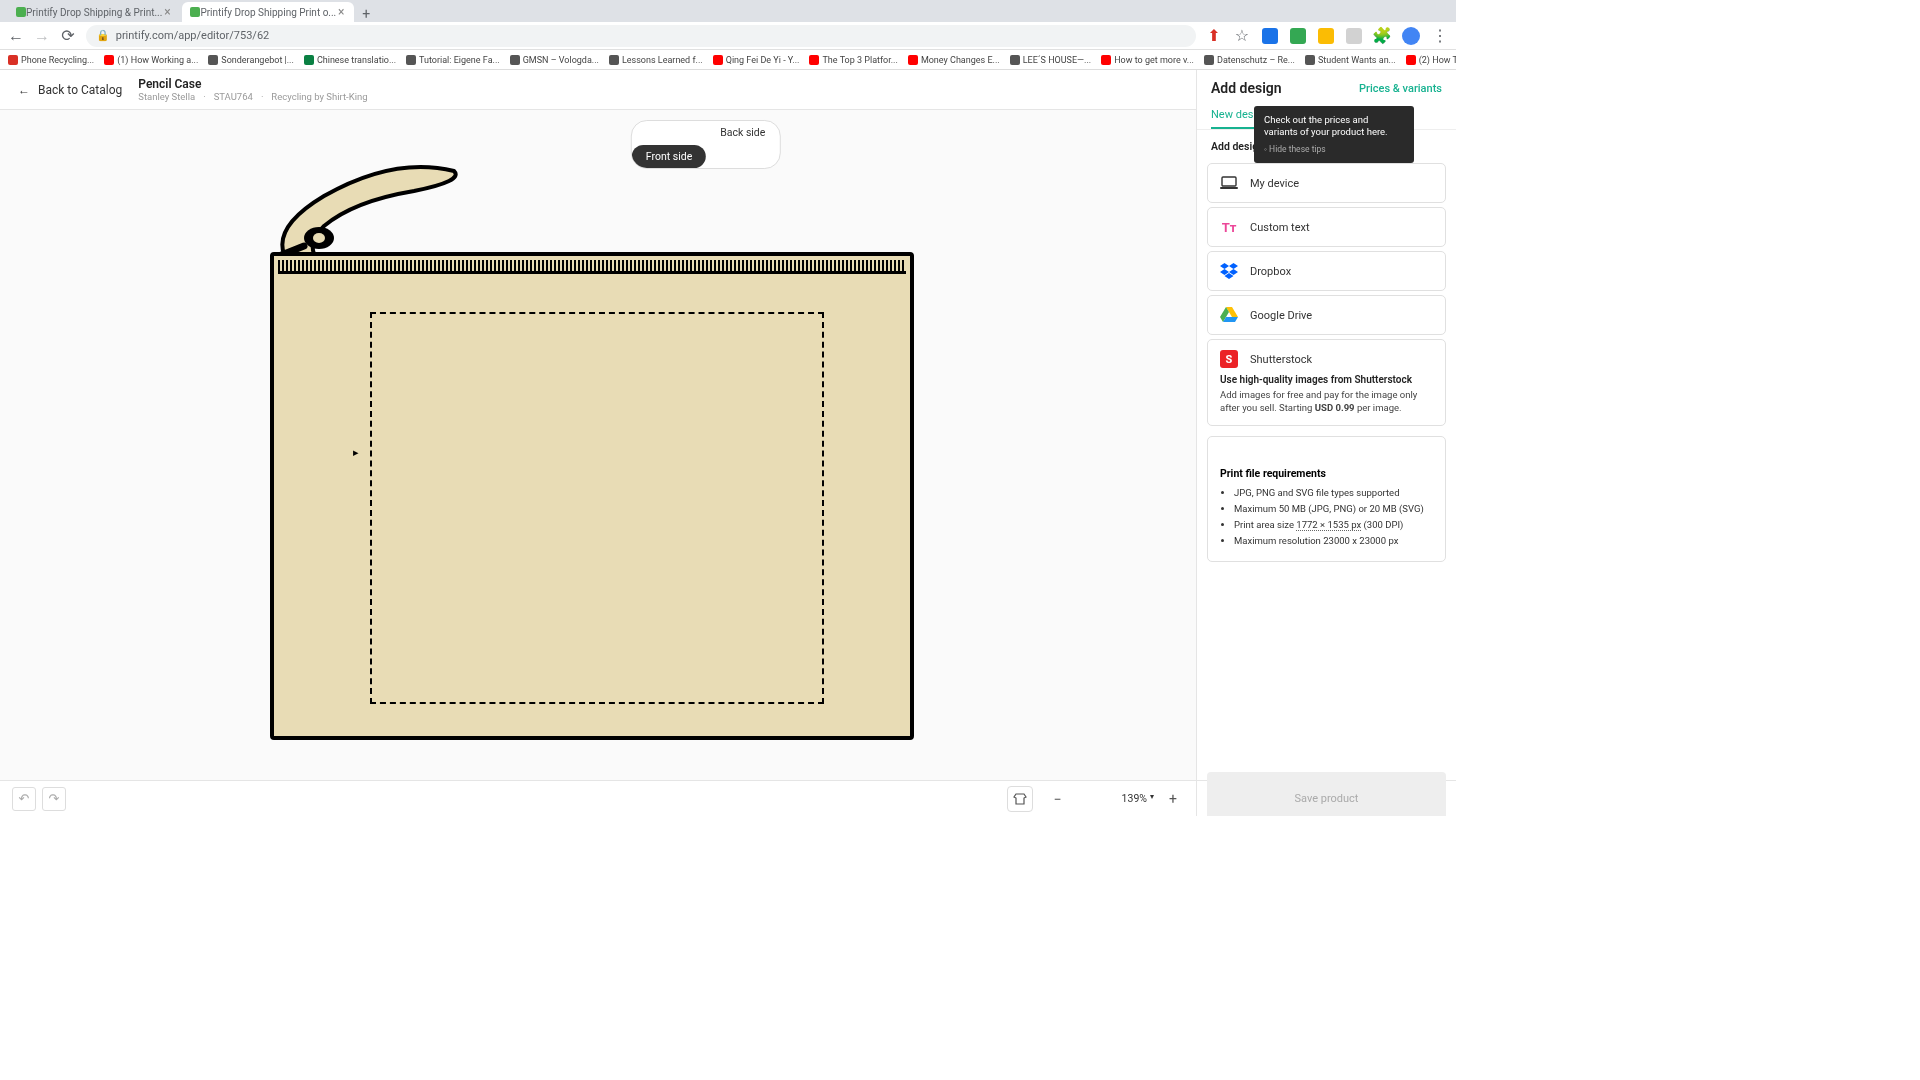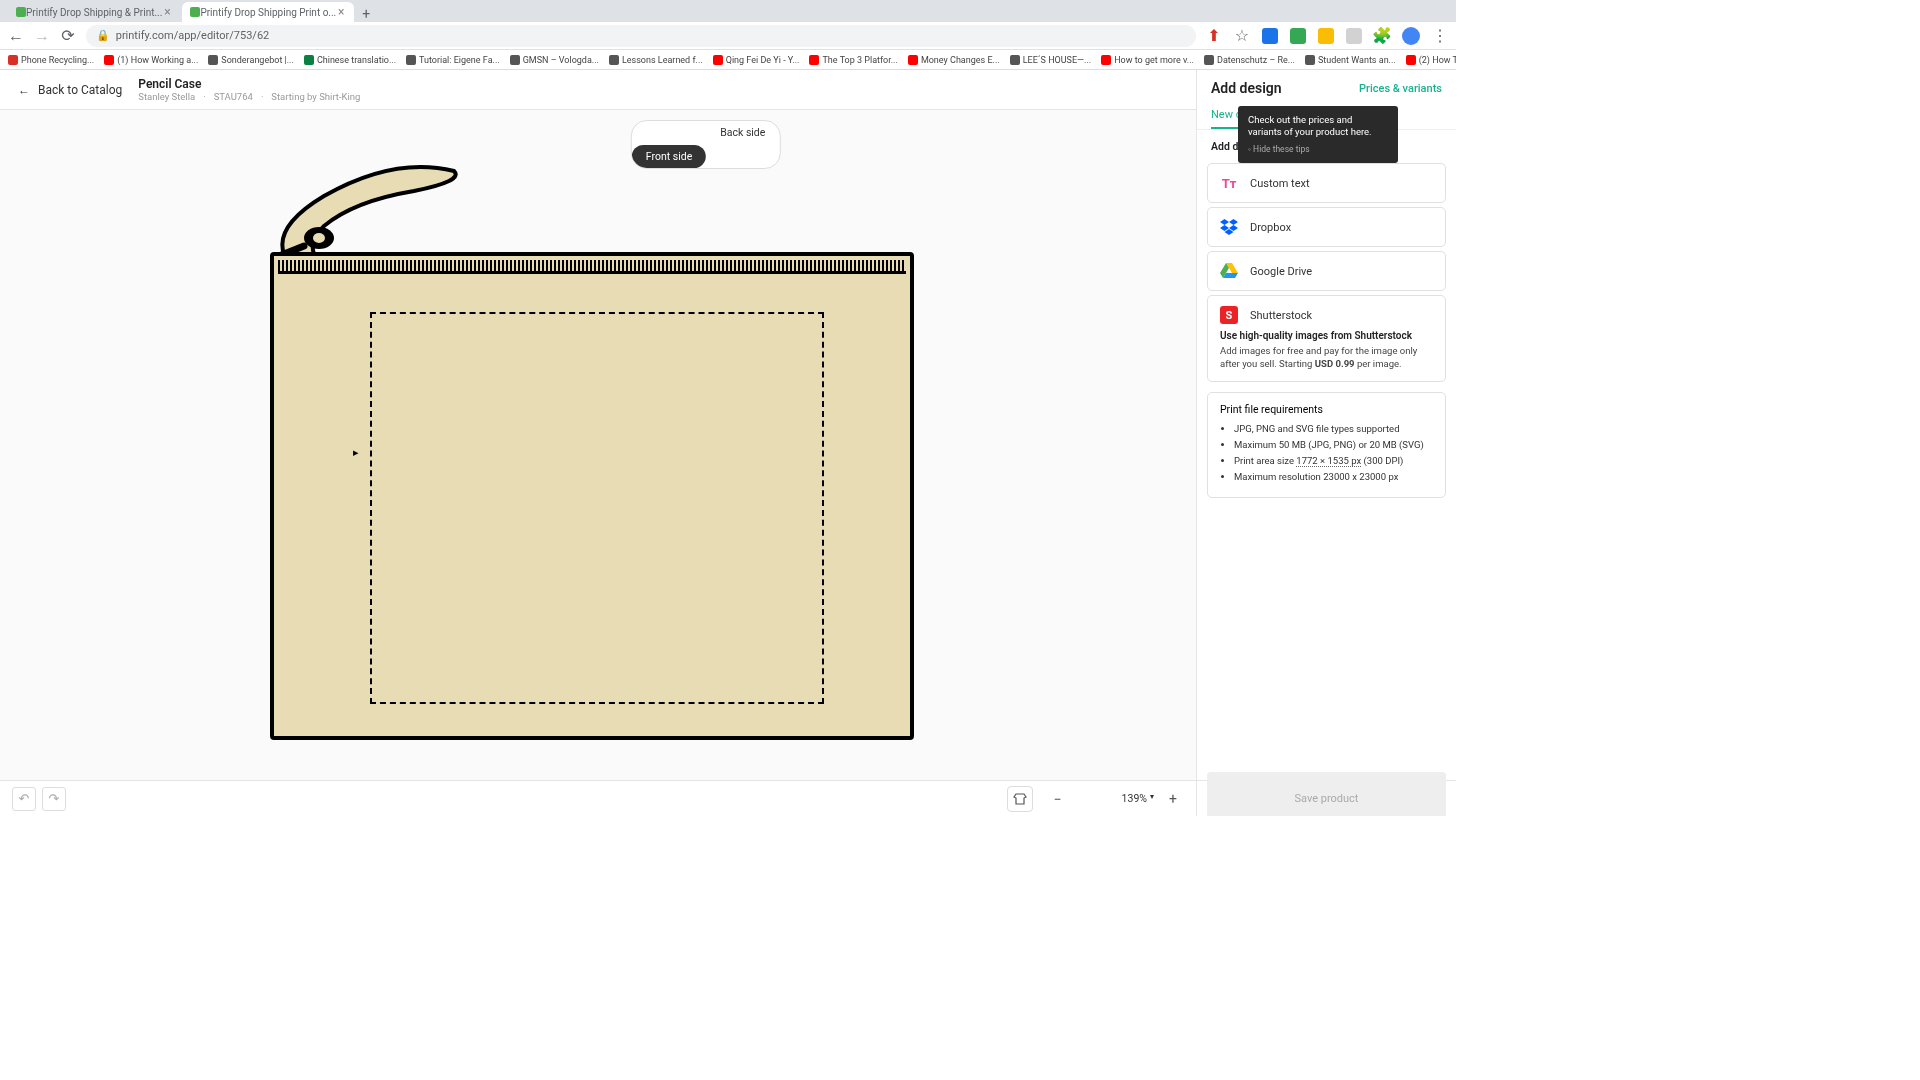--- a/index.html
+++ b/index.html
@@ -55,27 +55,27 @@
 .tab-item { font-size: 11px; color: #888; padding-bottom: 6px; }
 .tab-item.active { color: #17b290; border-bottom: 2px solid #17b290; }
 .section-label { font-size: 10.5px; font-weight: 600; color: #222; padding: 10px 14px 6px 14px; }
 .upload-opt { margin: 4px 10px; border: 1px solid #e0e0e0; border-radius: 5px; padding: 10px 12px; display: flex; align-items: center; gap: 12px; font-size: 11px; color: #333; }
 .upload-icon { width: 18px; height: 18px; display: flex; align-items: center; justify-content: center; }
 .shutterstock-block { margin: 4px 10px; border: 1px solid #e0e0e0; border-radius: 5px; padding: 10px 12px; }
 .ss-head { display: flex; align-items: center; gap: 12px; font-size: 11px; color: #333; margin-bottom: 6px; }
 .ss-sub { font-size: 10px; font-weight: 600; color: #222; margin-bottom: 3px; }
 .ss-desc { font-size: 9.5px; color: #444; line-height: 1.4; }
 .req-block { margin: 10px 10px; border: 1px solid #e0e0e0; border-radius: 5px; padding: 10px 12px; }
-.req-title { font-size: 10.5px; font-weight: 400; margin-bottom: 6px; }
+.req-title { font-size: 10.5px; font-weight: 700; margin-bottom: 6px; margin-top: 20px; }
 .req-list { font-size: 9.5px; color: #333; padding-left: 14px; line-height: 1.5; }
 .req-list li { margin-bottom: 2px; }
 .underline-dot { border-bottom: 1px dotted #666; }
 
 
-.tooltip { position: absolute; right: 58px; top: 106px; width: 160px; background: #2a2a2a; color: #fff; border-radius: 3px; padding: 8px 10px; font-size: 9.5px; line-height: 1.3; z-index: 20; }
+.tooltip { position: absolute; right: 42px; top: 106px; width: 160px; background: #2a2a2a; color: #fff; border-radius: 3px; padding: 8px 10px; font-size: 9.5px; line-height: 1.3; z-index: 20; }
 .tooltip::before { content: ''; position: absolute; top: -5px; right: 16px; border: 5px solid transparent; border-bottom-color: #2a2a2a; }
 .tooltip-hide { color: #aaa; font-size: 8.5px; margin-top: 5px; display: block; }
 
 
 .bottom-bar { position: absolute; left: 0; right: 260px; bottom: 0; height: 36px; border-top: 1px solid #e5e5e5; display: flex; align-items: center; padding: 0 12px; background: #fff; }
 .undo-redo { display: flex; gap: 6px; }
 .ur-btn { width: 24px; height: 24px; border: 1px solid #ddd; border-radius: 3px; display: flex; align-items: center; justify-content: center; color: #aaa; font-size: 13px; }
 .zoom-group { margin-left: auto; display: flex; align-items: center; gap: 4px; }
 .zoom-btn { width: 22px; height: 22px; display: flex; align-items: center; justify-content: center; color: #555; font-size: 14px; cursor: pointer; }
 .zoom-val { font-size: 10.5px; color: #333; padding: 0 4px; display: flex; align-items: flex-start; gap: 3px; margin-left: 45px; }
@@ -193,21 +193,21 @@
     <span>←</span>
     <span>Back to Catalog</span>
   </div>
   <div class="product-info">
     <div class="product-title">Pencil Case</div>
     <div class="product-sub">
       <span>Stanley Stella</span>
       <span>·</span>
       <span>STAU764</span>
       <span>·</span>
-      <span>Starting by Shirt-King</span>
+      <span>Recycling by Shirt-King</span>
     </div>
   </div>
   <div class="header-right">
     <button class="btn btn-edit">Edit</button>
     <button class="btn btn-preview">Preview</button>
   </div>
 </div>
 
 <div class="canvas-area">
   <div class="pencil-case">
@@ -233,20 +233,29 @@
 <div class="sidebar">
   <div class="sidebar-header">
     <div class="sidebar-title">Add design</div>
     <div class="prices-link">Prices &amp; variants</div>
   </div>
   <div class="tabs-row">
     <div class="tab-item active">New design</div>
   </div>
   <div class="section-label">Add design from</div>
 
+  <div class="upload-opt">
+    <span class="upload-icon">
+      <svg width="18" height="14" viewBox="0 0 18 14">
+          <rect x="2" y="1" width="14" height="9" rx="1" fill="none" stroke="#333" stroke-width="1.4"></rect>
+          <rect x="0" y="11" width="18" height="2" rx="1" fill="#333"></rect>
+        </svg>
+    </span>
+    <span>My device</span>
+  </div>
 
   <div class="upload-opt">
     <span class="upload-icon" style="font-weight:700;font-size:13px;color:#ec4899">Tт</span>
     <span>Custom text</span>
   </div>
 
   <div class="upload-opt">
     <span class="upload-icon">
       <svg width="18" height="16" viewBox="0 0 18 16">
           <path d="M4.5 0L0 3l4.5 3L9 3zM13.5 0L9 3l4.5 3L18 3zM0 9l4.5-3L9 9l-4.5 3zM9 9l4.5-3L18 9l-4.5 3zM4.5 13L9 10l4.5 3L9 16z" fill="#0061ff"></path>

